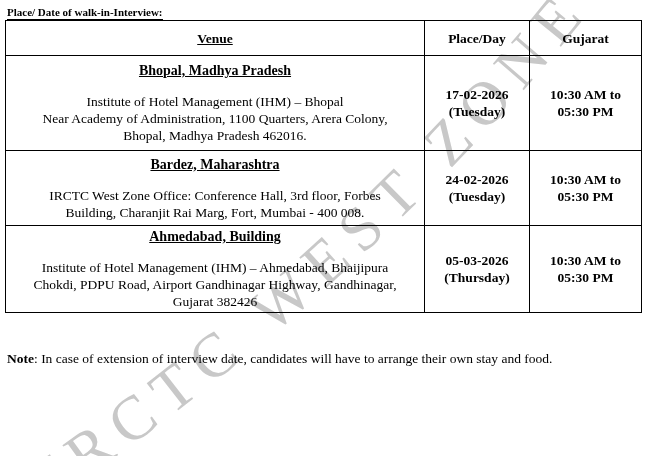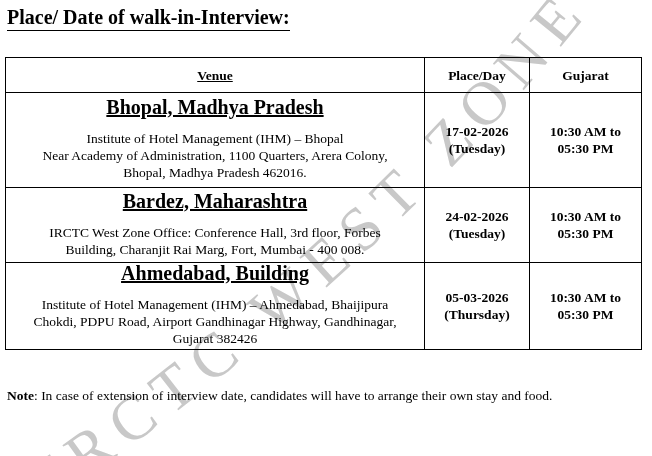--- a/index.html
+++ b/index.html
@@ -23,31 +23,31 @@
     width: 652px; height: 456px;
     z-index: 0;
     pointer-events: none;
   }
   .content {
     position: relative;
     z-index: 1;
   }
   .doc-title {
     padding: 6px 0 0 7px;
-    font-size: 20px;
+    font-size: 11px;
     font-weight: bold;
   }
   .doc-title span {
     display: inline-block;
     border-bottom: 1.6px solid #000;
     padding-bottom: 1px;
   }
   table.schedule {
     border-collapse: collapse;
-    margin: 26px 0 0 5px;
+    margin: 0 0 0 5px;
     table-layout: fixed;
     width: 544px;
     background: transparent;
   }
   table.schedule td {
     border: 1.4px solid #000;
     text-align: center;
     vertical-align: middle;
     font-size: 13.5px;
     line-height: 17px;
@@ -59,21 +59,21 @@
   .col-timing { width: 112px; }
 
   td.hdr { font-weight: bold; font-size: 14px; height: 30px; }
   td.hdr-venue .u { text-decoration: underline; }
   td.hdr-timing { vertical-align: top; padding-top: 4px; }
 
   .city {
     font-weight: bold;
     text-decoration: underline;
     margin-bottom: 14px;
-    font-size: 20px;
+    font-size: 14px;
   }
   .addr {
     white-space: pre-line;
   }
   td.date-cell {
     font-weight: bold;
     white-space: pre-line;
     line-height: 19px;
   }
   td.timing-cell {

